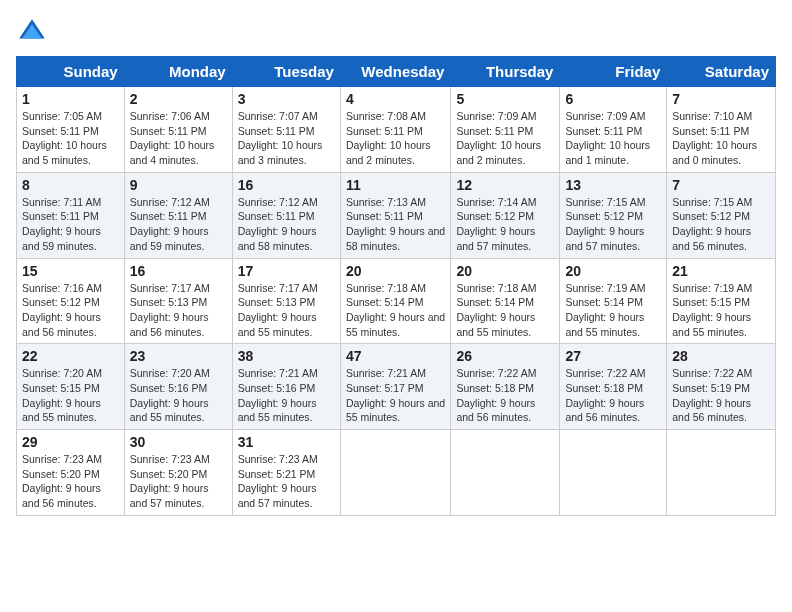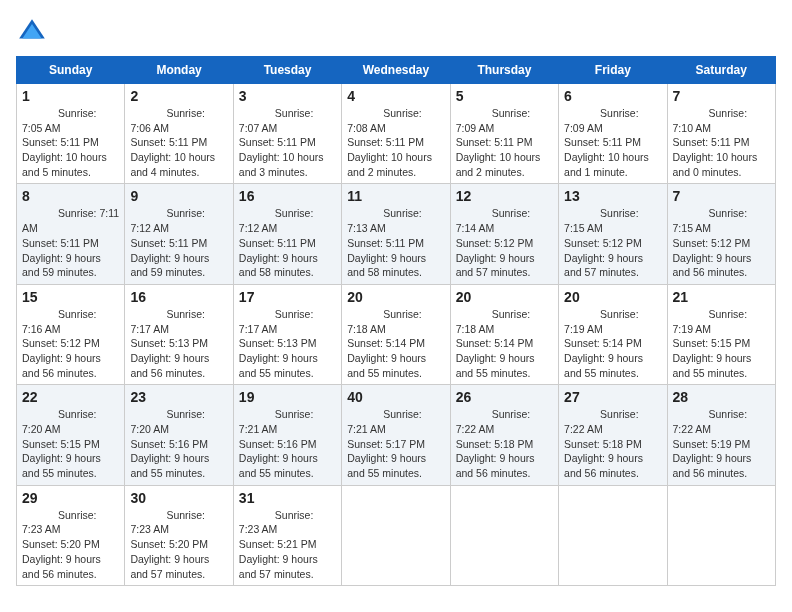--- a/index.html
+++ b/index.html
@@ -48,23 +48,23 @@
       color: #444;
     }
     table {
       width: 100%;
       border-collapse: collapse;
       font-size: 11px;
     }
     thead tr th {
       background: #1565C0;
       color: #fff;
-      text-align: center;
+      text-align: right;
       padding: 6px 6px;
-      font-size: 12px;
+      font-size: 15px;
       font-weight: bold;
       border: 1px solid #1565C0;
     }
     tbody tr td {
       border: 1px solid #ccc;
       vertical-align: top;
       padding: 4px 5px;
       width: 112px;
       min-height: 70px;
       background: #fff;
@@ -76,21 +76,20 @@
       font-size: 14px;
       font-weight: bold;
       color: #222;
       display: block;
       margin-bottom: 2px;
     }
     .day-detail {
       font-size: 10.5px;
       color: #333;
       line-height: 1.4;
-      margin-left: 36px;
     }
     .empty-cell {
       background: #fff !important;
     }
   </style>
 </head>
 <body>
 
 <div class="header">
   <div class="logo">
@@ -215,25 +214,25 @@
       <tr>
         <td>
         <span class="day-num">22</span>
         <span class="day-detail">Sunrise: 7:20 AM<br>Sunset: 5:15 PM<br>Daylight: 9 hours and 55 minutes.</span>
       </td>
         <td>
         <span class="day-num">23</span>
         <span class="day-detail">Sunrise: 7:20 AM<br>Sunset: 5:16 PM<br>Daylight: 9 hours and 55 minutes.</span>
       </td>
         <td>
-        <span class="day-num">19</span>
+        <span class="day-num">38</span>
         <span class="day-detail">Sunrise: 7:21 AM<br>Sunset: 5:16 PM<br>Daylight: 9 hours and 55 minutes.</span>
       </td>
         <td>
-        <span class="day-num">40</span>
+        <span class="day-num">47</span>
         <span class="day-detail">Sunrise: 7:21 AM<br>Sunset: 5:17 PM<br>Daylight: 9 hours and 55 minutes.</span>
       </td>
         <td>
         <span class="day-num">26</span>
         <span class="day-detail">Sunrise: 7:22 AM<br>Sunset: 5:18 PM<br>Daylight: 9 hours and 56 minutes.</span>
       </td>
         <td>
         <span class="day-num">27</span>
         <span class="day-detail">Sunrise: 7:22 AM<br>Sunset: 5:18 PM<br>Daylight: 9 hours and 56 minutes.</span>
       </td>

